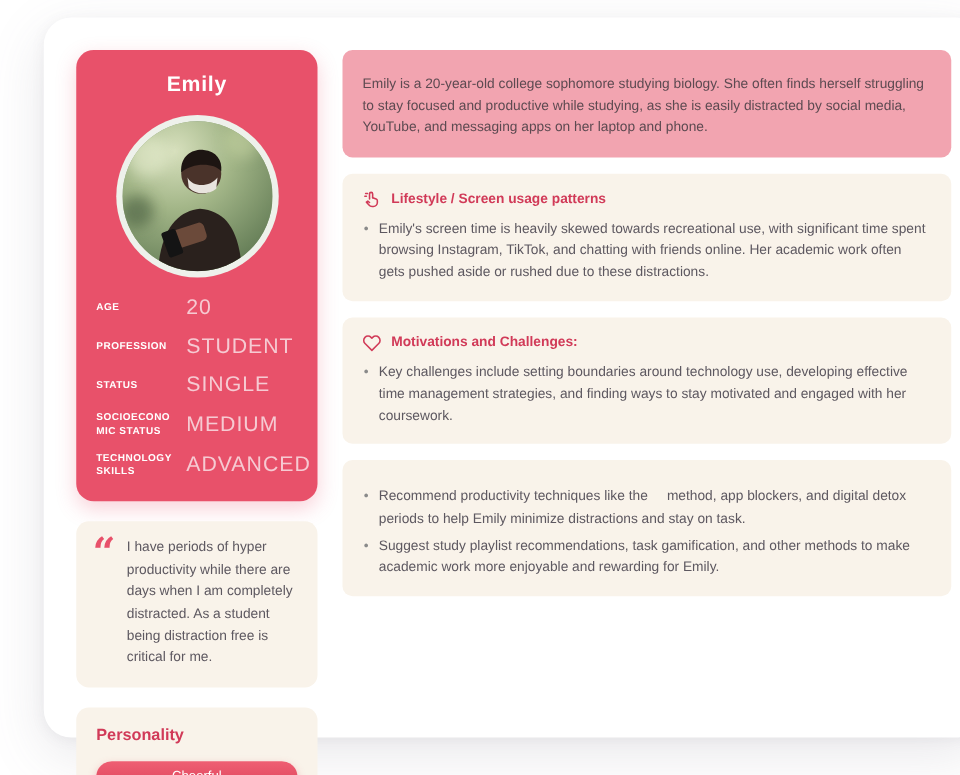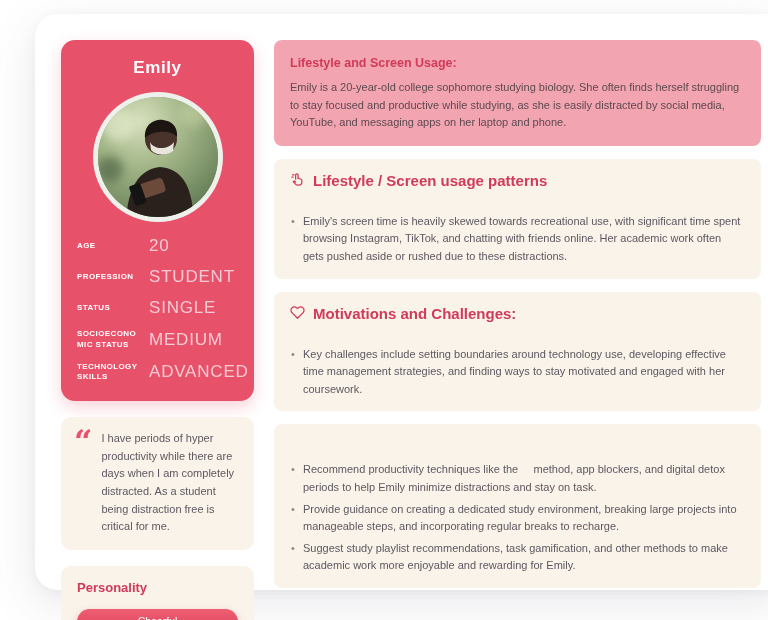--- a/index.html
+++ b/index.html
@@ -118,26 +118,26 @@
     color: var(--banner-text, #5d4a51);
     line-height: 1.6;
   }
   .section {
     background: var(--cream, #f9f3ea);
     border-radius: 8px;
     padding: 13px 16px 13px;
     margin-top: 13px;
   }
   .section-head {
-    display: flex; align-items: flex-start; gap: 8px;
+    display: flex; align-items: center; gap: 8px;
     color: var(--heading, #d13a58);
-    font-size: 15px; font-weight: bold;
+    font-size: 11px; font-weight: bold;
   }
   .section-head svg { width: 15px; height: 15px; flex-shrink: 0; }
-  .bullets { list-style: none; margin-top: 24px; }
+  .bullets { list-style: none; margin-top: 8px; }
   .bullets li {
     position: relative;
     padding-left: 13px;
     font-size: 11px;
     color: var(--text, #5d5860);
     line-height: 1.6;
     margin-top: 4px;
   }
   .bullets li::before {
     content: "\2022";
@@ -215,21 +215,20 @@
         <button class="pill">Cheerful</button>
         <button class="pill">Extrovert</button>
       </div>
     </div>
 
   </div>
 
   <div class="right-col">
 
     <div class="overview-banner">
-      <div class="overview-title">Lifestyle and Screen Usage:</div>
       <div class="overview-body">Emily is a 20-year-old college sophomore studying biology. She often finds herself struggling to stay focused and productive while studying, as she is easily distracted by social media, YouTube, and messaging apps on her laptop and phone.</div>
     </div>
 
     <div class="section">
       <div class="section-head">
         <svg viewBox="0 0 24 24" fill="none" stroke="currentColor" stroke-width="2" stroke-linecap="round" stroke-linejoin="round" aria-hidden="true">
           <path d="M9 11.5V5a2 2 0 0 1 4 0v5"></path>
           <path d="M13 10l4.5 1.6c.9.3 1.5 1.2 1.5 2.1V16a5 5 0 0 1-5 5h-1.8a5 5 0 0 1-3.9-1.9L5 15.5l1.8-1.2L9 16"></path>
           <path d="M4 4.5h2.5M3 8h2"></path>
         </svg>
@@ -248,19 +247,18 @@
         <span>Motivations and Challenges:</span>
       </div>
       <ul class="bullets">
         <li>Key challenges include setting boundaries around technology use, developing effective time management strategies, and finding ways to stay motivated and engaged with her coursework.</li>
       </ul>
     </div>
 
     <div class="section">
       <ul class="bullets">
         <li>Recommend productivity techniques like the &nbsp;&nbsp;&nbsp; method, app blockers, and digital detox periods to help Emily minimize distractions and stay on task.</li>
-        <li>Provide guidance on creating a dedicated study environment, breaking large projects into manageable steps, and incorporating regular breaks to recharge.</li>
         <li>Suggest study playlist recommendations, task gamification, and other methods to make academic work more enjoyable and rewarding for Emily.</li>
       </ul>
     </div>
 
   </div>
 </div>
 
 </body></html>

